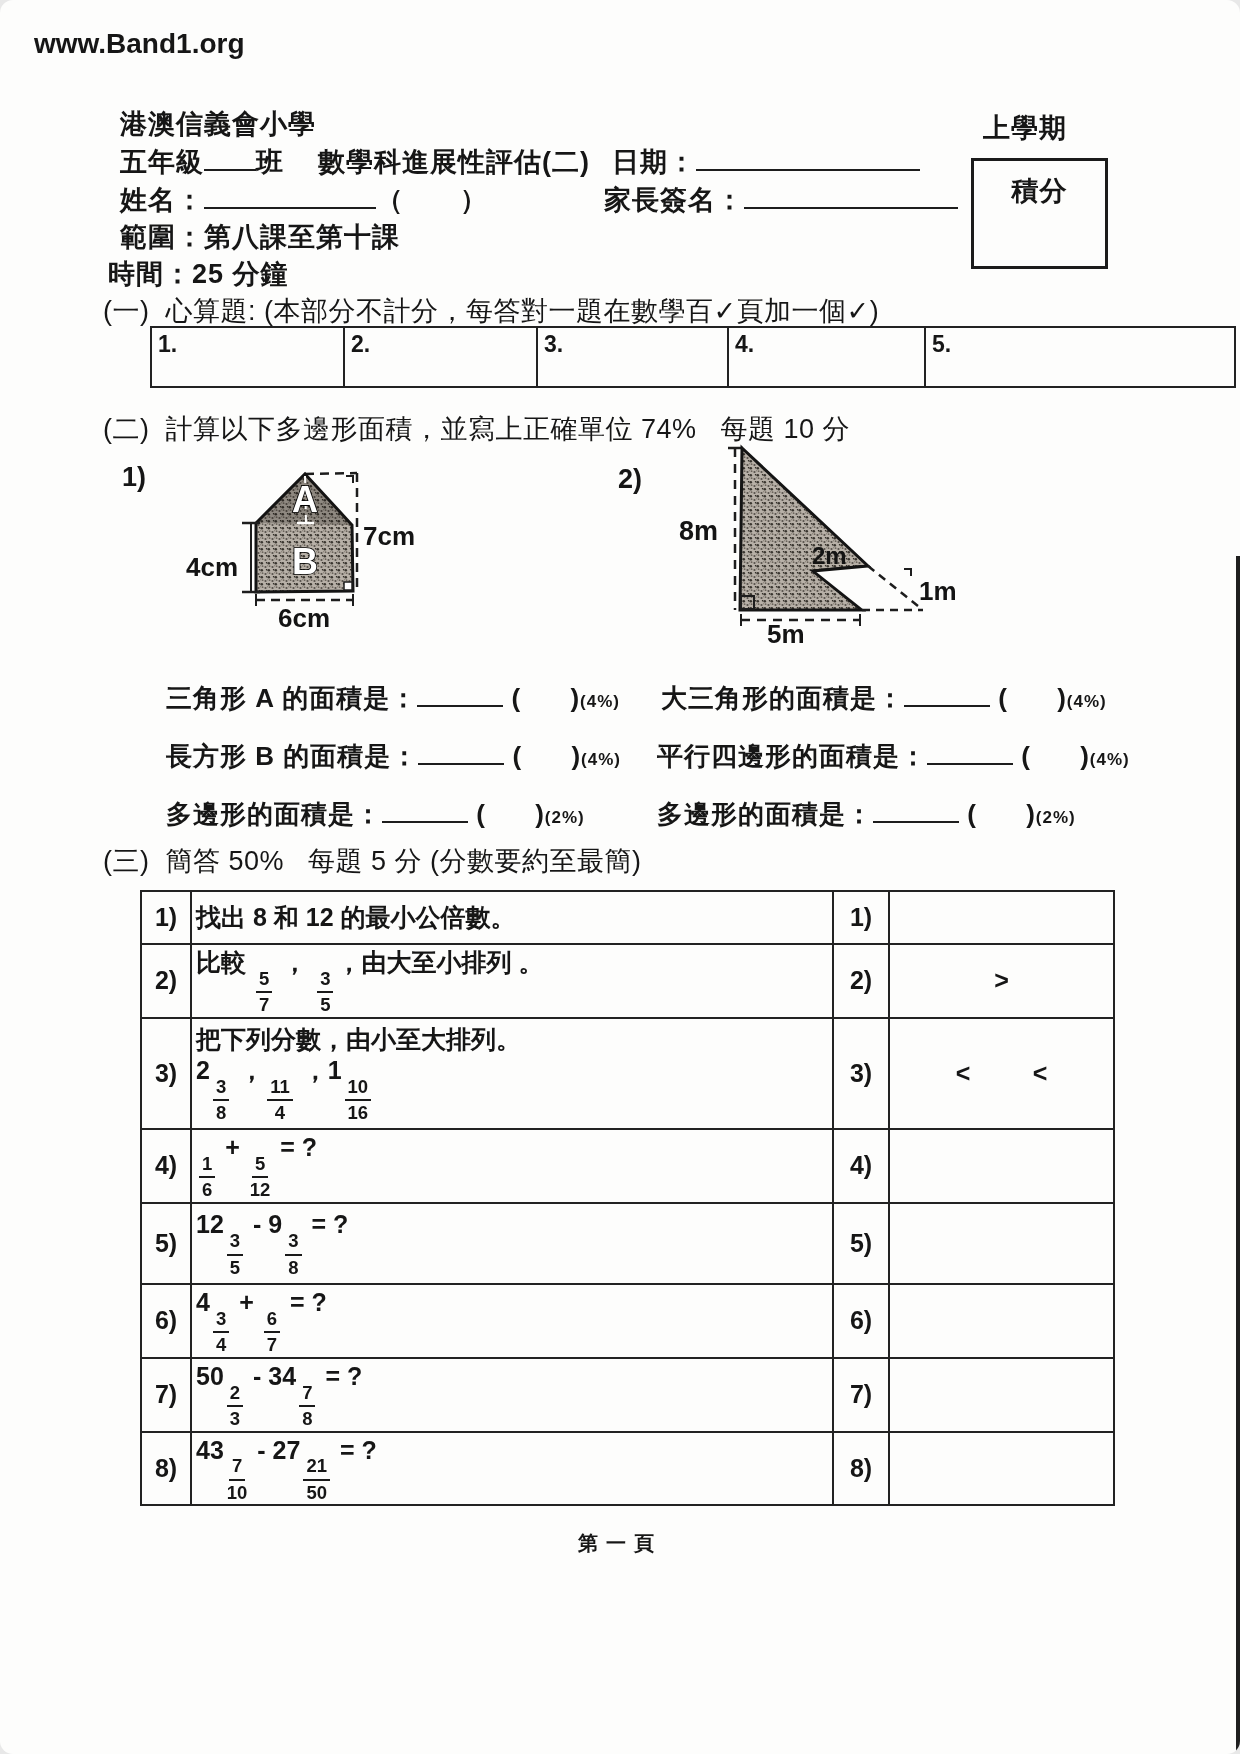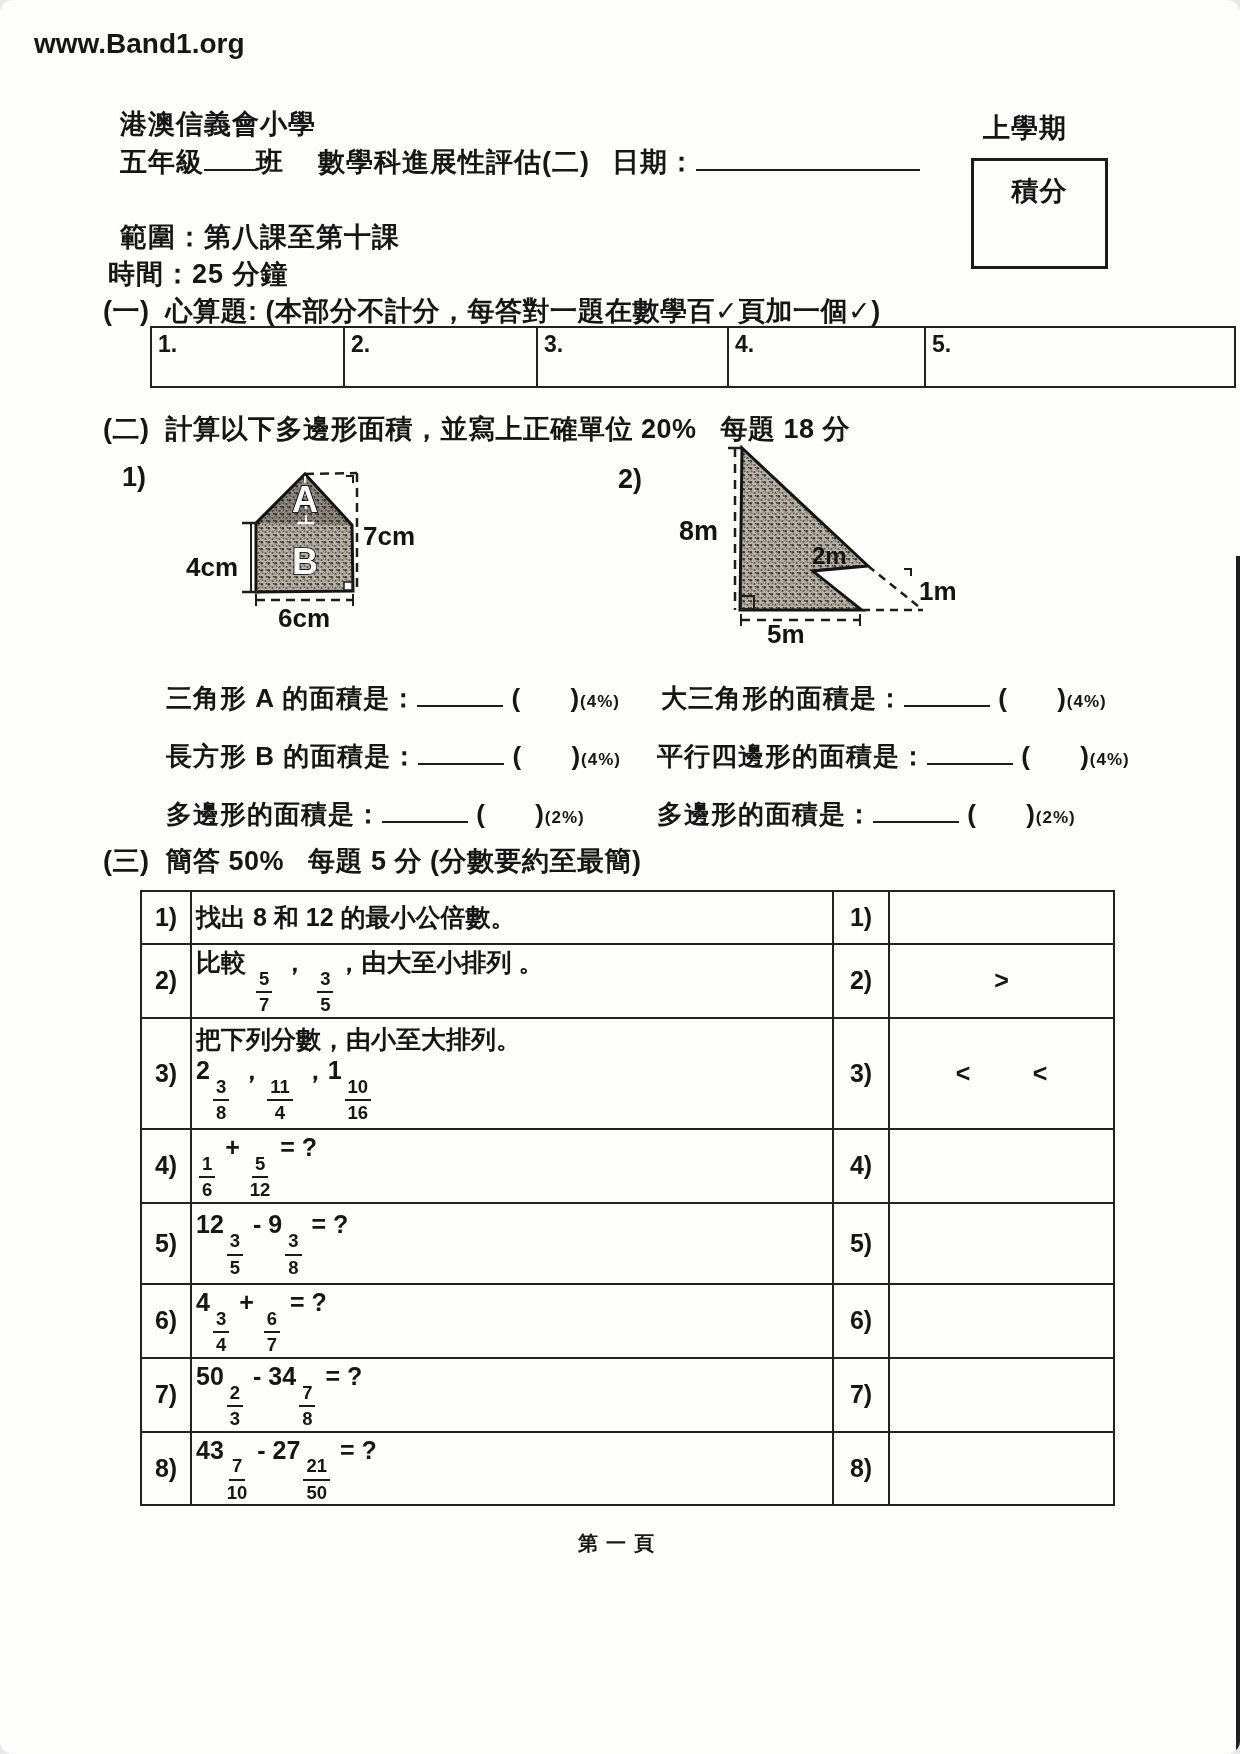--- a/index.html
+++ b/index.html
@@ -5,21 +5,21 @@
   html,body{margin:0;padding:0;background:#e8e8e8;}
   #sheet{position:relative;width:1240px;height:1754px;background:#fdfdfc;overflow:hidden;
          font-family:"Liberation Sans","DejaVu Sans",sans-serif;color:#161616;border-radius:13px;}
   .abs{position:absolute;}
   .pre{white-space:pre;}
   .cjk{font-weight:600;letter-spacing:1px;}
   .blank{display:inline-block;border-bottom:2.5px solid #1d1d1d;height:0.85em;vertical-align:baseline;}
   .watermark{font-size:28px;font-weight:600;}
   .hline{font-size:27px;margin-left:20px;}
   .score-box{border:3px solid #1b1b1b;text-align:center;}
-  .sec-heading{font-size:27px;font-weight:700;letter-spacing:0.5px;}
+  .sec-heading{font-size:27px;font-weight:400;letter-spacing:0.5px;}
   
   .t1{display:flex;border:2.5px solid #222;}
   .t1 .c1{border-right:2.5px solid #222;font-size:23px;font-weight:600;padding:3px 0 0 6px;box-sizing:border-box;}
   .t1 .c1:last-child{border-right:none;}
   
   .ansrow{font-size:26px;font-weight:600;white-space:pre;}
   .ansrow .pct{font-size:17px;font-weight:700;}
   .ansrow .paren{font-size:26px;}
   
   table.t3{border-collapse:collapse;table-layout:fixed;}
@@ -48,34 +48,37 @@
   <div class="abs hline cjk" style="left:963px;top:110px;">上學期</div>
 
   <div class="abs hline cjk" style="left:100px;top:144px;">
     <span>五年級</span><span class="blank" style="width:52px;"></span><span>班</span><span style="display:inline-block;width:34px;"></span><span>數學科進展性評估(二)</span><span style="display:inline-block;width:22px;"></span><span>日期：</span><span class="blank" style="width:224px;"></span>
   </div>
 
   <div class="abs score-box" style="left:971px;top:158px;width:131px;height:105px;">
     <div class="cjk" style="font-size:27px;margin-top:12px;">積分</div>
   </div>
 
+  <div class="abs hline cjk" style="left:100px;top:182px;">
+    <span>姓名：</span><span class="blank" style="width:172px;"></span><span>（　　）</span><span style="display:inline-block;width:116px;"></span><span>家長簽名：</span><span class="blank" style="width:214px;"></span>
+  </div>
 
   <div class="abs hline cjk" style="left:100px;top:219px;">範圍：第八課至第十課</div>
   <div class="abs hline cjk" style="left:88px;top:256px;">時間：25 分鐘</div>
 
   <div class="abs sec-heading pre" style="left:103px;top:293px;">(一)  心算題: (本部分不計分，每答對一題在數學百✓頁加一個✓)</div>
   <div class="abs t1" style="left:150px;top:326px;width:1082px;height:58px;">
     <div class="c1" style="width:193px;"><span>1.</span></div>
     <div class="c1" style="width:193px;"><span>2.</span></div>
     <div class="c1" style="width:191px;"><span>3.</span></div>
     <div class="c1" style="width:197px;"><span>4.</span></div>
     <div class="c1" style="flex:1;"><span>5.</span></div>
   </div>
 
-  <div class="abs sec-heading pre" style="left:103px;top:411px;">(二)  計算以下多邊形面積，並寫上正確單位 20%   每題 18 分</div>
+  <div class="abs sec-heading pre" style="left:103px;top:411px;">(二)  計算以下多邊形面積，並寫上正確單位 74%   每題 10 分</div>
 
   <div class="abs" style="left:122px;top:462px;font-size:27px;font-weight:700;">1)</div>
 
   <svg class="abs" style="left:180px;top:460px;" width="260" height="180" viewBox="0 0 260 180">
     <defs>
       <pattern id="tex" width="7" height="7" patternUnits="userSpaceOnUse">
         <rect width="7" height="7" fill="#b7b0a7"></rect>
         <circle cx="1.5" cy="2" r="1.1" fill="#55504a"></circle>
         <circle cx="4.8" cy="5.2" r="1.3" fill="#39352f"></circle>
         <circle cx="5.6" cy="1.2" r="0.9" fill="#6b645c"></circle>

